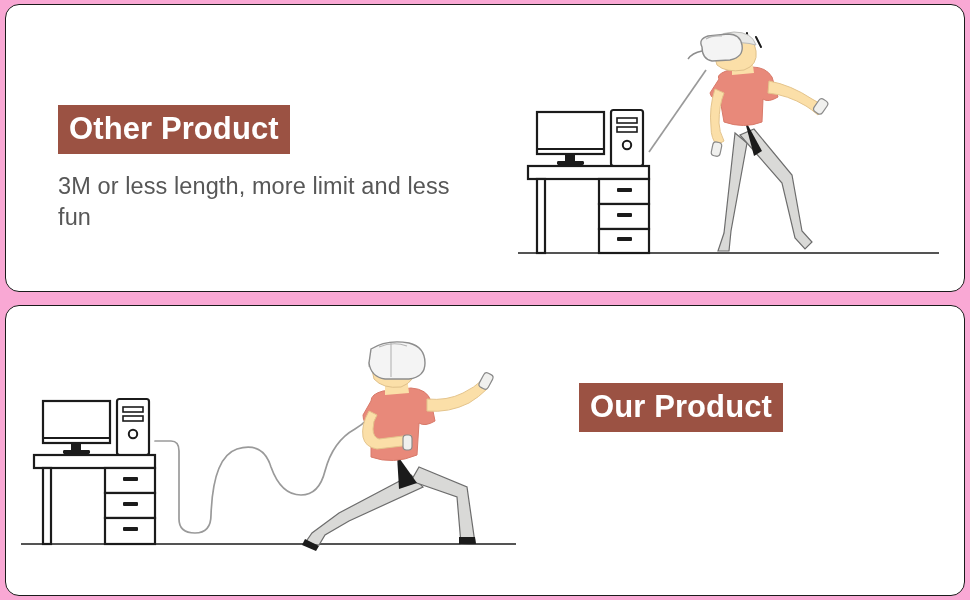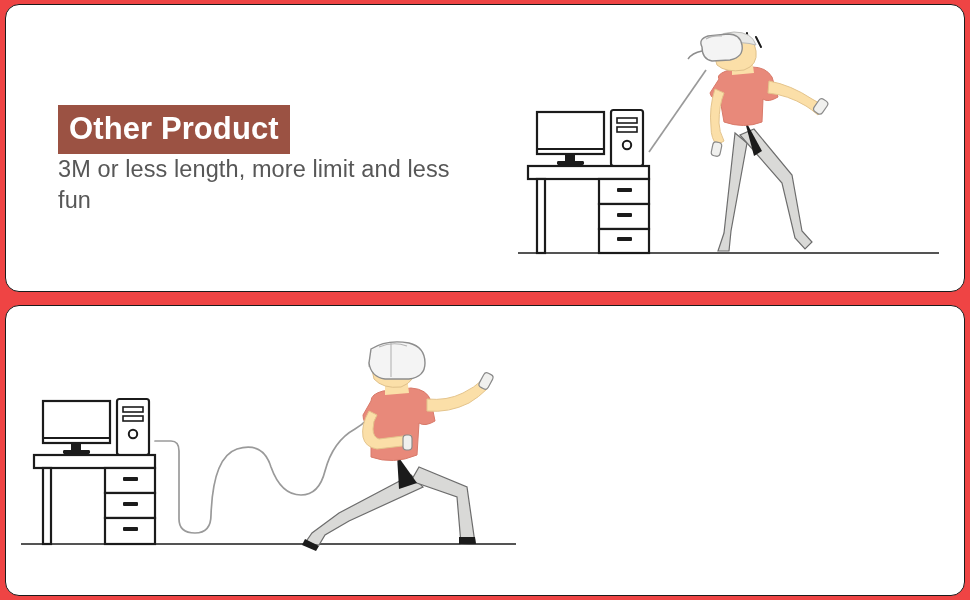--- a/index.html
+++ b/index.html
@@ -13,21 +13,21 @@
     font-family: "Liberation Sans", sans-serif;
     overflow: hidden;
     position: relative;
   }
 
   .comparison-root {
     position: absolute;
     left: 0; top: 0;
     width: 970px;
     height: 600px;
-    background: #ef4444;
+    background: #f9a8d4;
   }
 
   .panel {
     position: absolute;
     box-sizing: border-box;
     background: #ffffff;
     border: 1.4px solid #1b1b1b;
     border-radius: 14px;
     overflow: hidden;
   }
@@ -65,20 +65,21 @@
     color: #ffffff;
     font-size: 31px;
     font-weight: bold;
     line-height: 1;
     padding: 8px 11px 10px 11px;
     letter-spacing: 0.1px;
     white-space: nowrap;
   }
 
   .subtitle {
+    margin-top: 17px;
     color: #575757;
     font-size: 23.5px;
     line-height: 1.30;
     letter-spacing: 0.1px;
     max-width: 400px;
   }
 
   
   .illus {
     position: absolute;
@@ -181,20 +182,21 @@
           <path d="M190 16 Q196 12 206 13" fill="none" stroke="#b5b5b5" stroke-width="1.2"></path>
           <path d="M186 28 Q176 30 172 36" fill="none" stroke="#8d8d8d" stroke-width="1.4"></path>
         </g>
       </g>
     </svg>
   </div>
 
   <div class="panel panel-ours">
 
     <div class="text-block text-block-ours" style="left:573px; top:77px;">
+      <div class="badge">Our Product</div>
     </div>
 
     <svg class="illus illus-ours" style="left:13px; top:31px;" viewBox="0 0 500 220" xmlns="http://www.w3.org/2000/svg">
 
       <line x1="2" y1="207" x2="497" y2="207" stroke="#1b1b1b" stroke-width="1.4"></line>
 
       <g>
         <g>
           <rect x="24" y="64" width="67" height="42" fill="#ffffff" stroke="#1b1b1b" stroke-width="2.2"></rect>
           <line x1="24" y1="101" x2="91" y2="101" stroke="#1b1b1b" stroke-width="2"></line>

